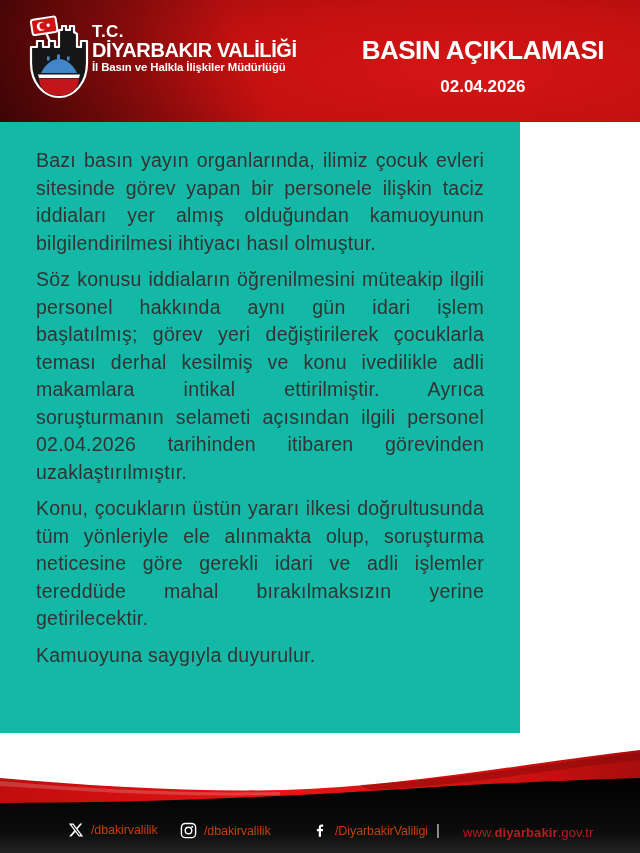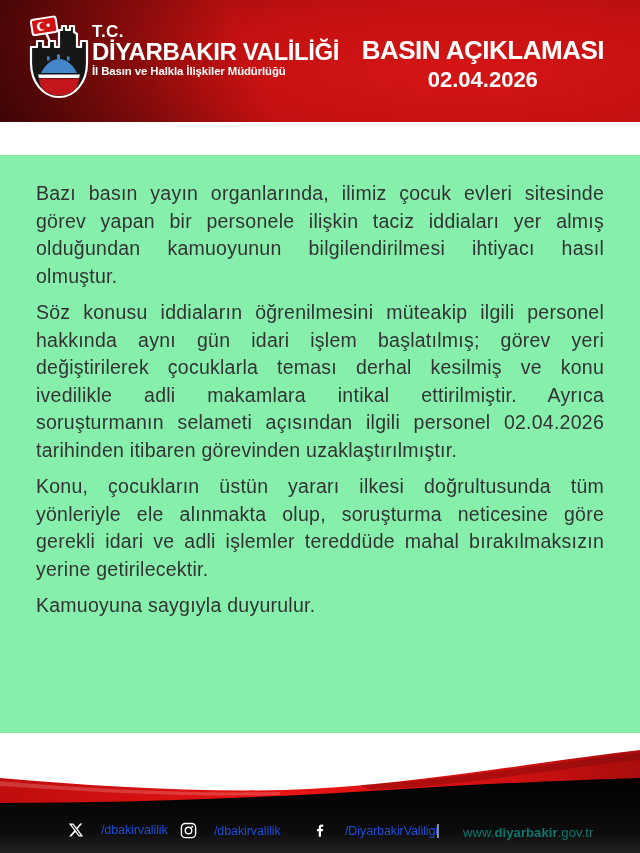--- a/index.html
+++ b/index.html
@@ -7,41 +7,41 @@
   .page{position:relative;width:640px;height:853px;background:#fff;overflow:hidden;}
 
   
   .hdr{position:absolute;top:0;left:0;width:640px;height:122px;
     background:
       linear-gradient(66deg, rgba(8,0,0,.62) 0%, rgba(8,0,0,0) 40%),
       radial-gradient(130% 175% at 72% 58%, #d51515 0%, #c31010 32%, #970d0d 58%, #520808 82%, #2c0505 100%);}
   .logo{position:absolute;left:26px;top:11px;width:64px;height:96px;}
   .org{position:absolute;left:92px;top:23px;color:#fff;}
   .org-prefix{font-size:17px;font-weight:bold;line-height:1.02;letter-spacing:.4px;}
-  .org-name{font-size:24px;font-weight:bold;line-height:1.02;letter-spacing:-.4px;white-space:nowrap;}
+  .org-name{font-size:20px;font-weight:bold;line-height:1.02;letter-spacing:-.4px;white-space:nowrap;}
   .org-sub{font-size:11.4px;font-weight:bold;margin-top:0;letter-spacing:-.1px;white-space:nowrap;}
   .rel{position:absolute;right:36px;top:37px;text-align:center;color:#fff;}
   .rel-title{font-size:26px;font-weight:bold;letter-spacing:-.5px;line-height:1.05;white-space:nowrap;}
-  .rel-date{font-size:22px;font-weight:bold;margin-top:3px;}
+  .rel-date{font-size:17px;font-weight:bold;margin-top:13px;}
 
   
-  .doc{position:absolute;top:122px;left:0;width:640px;height:611px;background:#86efac;
-    box-sizing:border-box;padding:25px 36px 0;overflow:hidden;margin-top:33px;}
+  .doc{position:absolute;top:122px;left:0;width:520px;height:611px;background:#14b8a6;
+    box-sizing:border-box;padding:25px 36px 0;overflow:hidden;}
   .doc p{margin:0 0 9px;font-size:19.5px;line-height:27.5px;color:#333;
     text-align:justify;letter-spacing:.25px;}
 
   
   .ftr{position:absolute;top:733px;left:0;width:640px;height:120px;}
   .ftr svg.waves{position:absolute;top:0;left:0;width:640px;height:120px;display:block;}
-  .social-item{position:absolute;top:89px;display:flex;align-items:center;gap:17px;
-    color:#1d4ed8;font-size:12.5px;letter-spacing:-.1px;white-space:nowrap;}
+  .social-item{position:absolute;top:89px;display:flex;align-items:center;gap:7px;
+    color:#c2410c;font-size:12.5px;letter-spacing:-.1px;white-space:nowrap;}
   .social-item svg{display:block;}
   .vdiv{position:absolute;top:88px;left:436px;color:rgba(255,255,255,.78);
     font-size:15px;font-weight:normal;}
-  .website{position:absolute;top:92px;left:463px;color:#0f766e;font-size:13px;
+  .website{position:absolute;top:92px;left:463px;color:#b91c1c;font-size:13px;
     letter-spacing:.1px;white-space:nowrap;}
   .website b{font-weight:bold;}
 </style>
 </head>
 <body>
 
 <div class="page">
 
   <header class="hdr">
     <svg class="logo" viewBox="0 0 64 92" aria-hidden="true">

